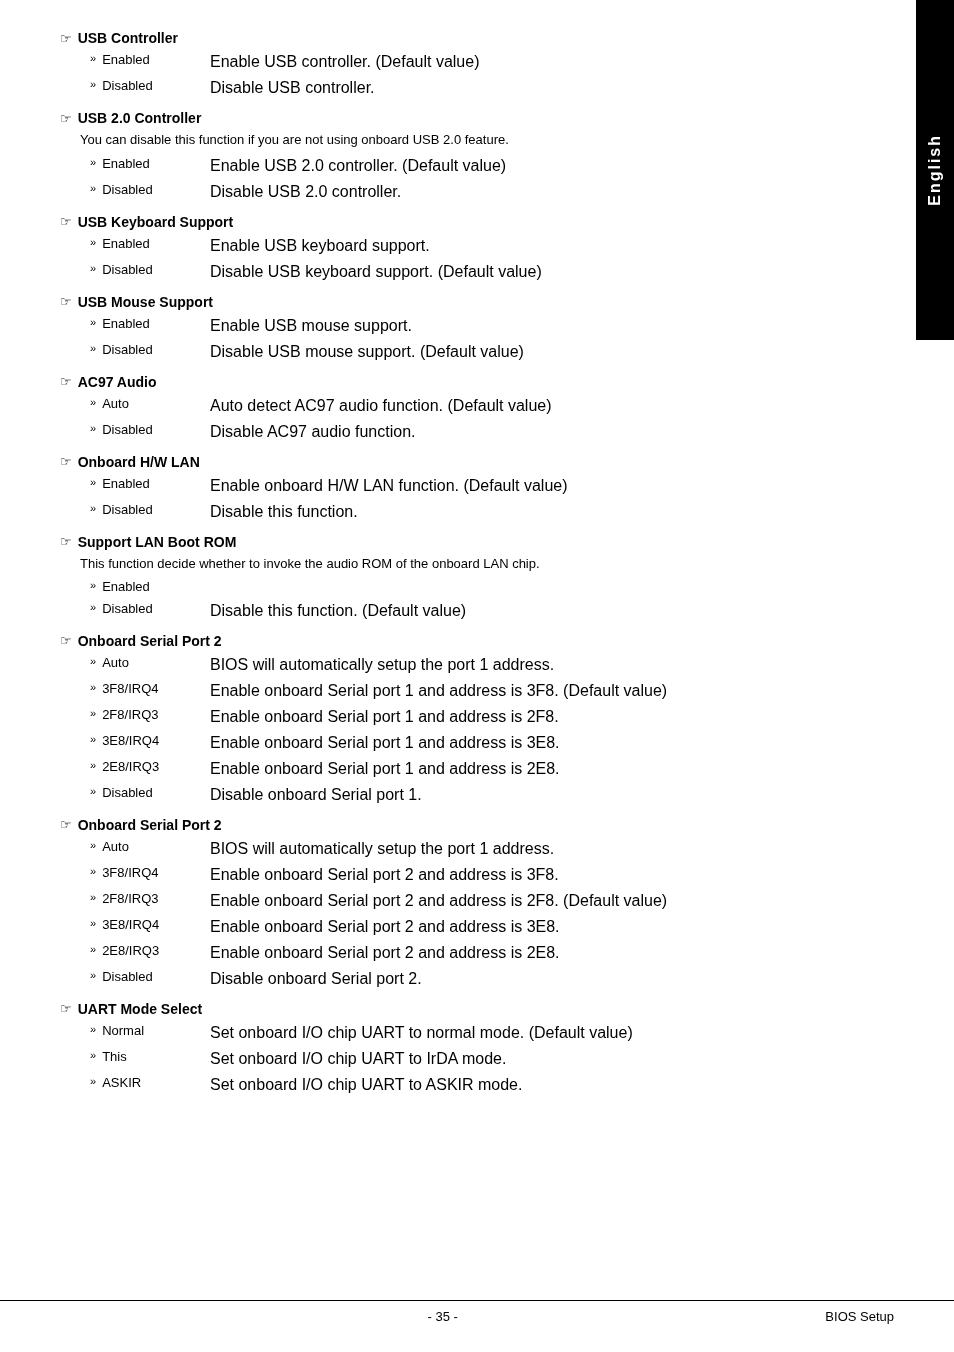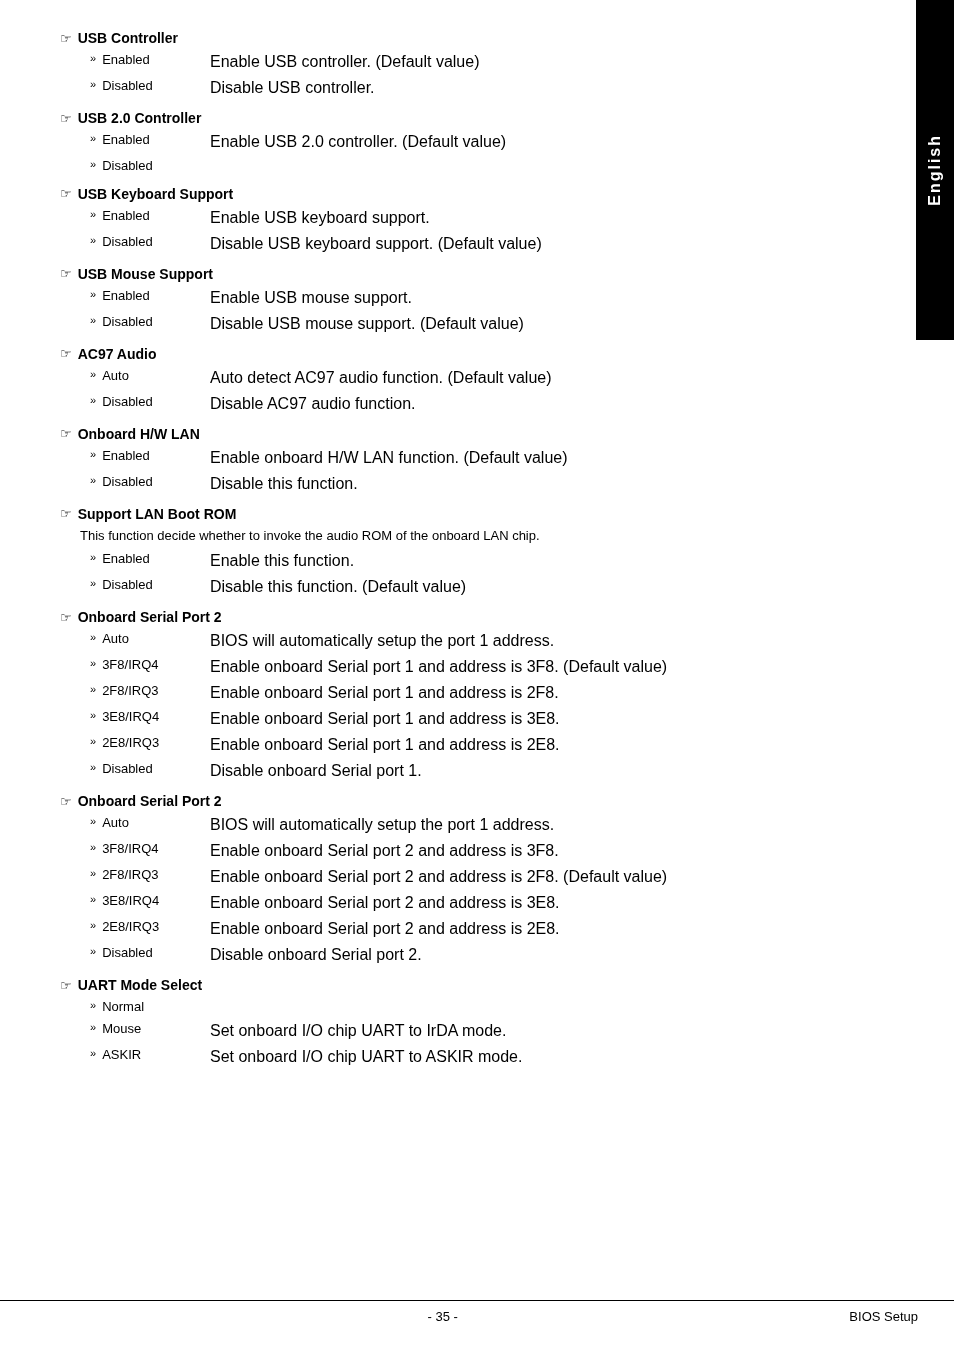--- a/index.html
+++ b/index.html
@@ -86,21 +86,21 @@
       flex: 1;
     }
     .footer {
       position: absolute;
       bottom: 20px;
       left: 0;
       right: 0;
       display: flex;
       justify-content: space-between;
       align-items: center;
-      padding: 8px 36px;
+      padding: 8px 60px;
       border-top: 1px solid #000;
     }
     .footer-center {
       text-align: center;
     }
     .footer-right {
       text-align: right;
     }
   </style>
 </head>
@@ -132,32 +132,34 @@
             <span>Disabled</span>
           </div>
           <div class="option-value">Disable USB controller.</div>
         </div>
       </div>
       <div class="section">
         <div class="section-title">
           <span class="cursor-icon">☞</span>
           <span>USB 2.0 Controller</span>
         </div>
+        <div class="section-desc">You can disable this function if you are not using onboard USB 2.0 feature.</div>
         <div class="option-row">
           <div class="option-key">
             <span class="arrow">»</span>
             <span>Enabled</span>
           </div>
           <div class="option-value">Enable USB 2.0 controller. (Default value)</div>
         </div>
         <div class="option-row">
           <div class="option-key">
             <span class="arrow">»</span>
             <span>Disabled</span>
           </div>
+          <div class="option-value">Disable USB 2.0 controller.</div>
         </div>
       </div>
       <div class="section">
         <div class="section-title">
           <span class="cursor-icon">☞</span>
           <span>USB Keyboard Support</span>
         </div>
         <div class="option-row">
           <div class="option-key">
             <span class="arrow">»</span>
@@ -237,21 +239,20 @@
         <div class="section-title">
           <span class="cursor-icon">☞</span>
           <span>Support LAN Boot ROM</span>
         </div>
         <div class="section-desc">This function decide whether to invoke the audio ROM of the onboard LAN chip.</div>
         <div class="option-row">
           <div class="option-key">
             <span class="arrow">»</span>
             <span>Enabled</span>
           </div>
-          <div class="option-value">Enable this function.</div>
         </div>
         <div class="option-row">
           <div class="option-key">
             <span class="arrow">»</span>
             <span>Disabled</span>
           </div>
           <div class="option-value">Disable this function. (Default value)</div>
         </div>
       </div>
       <div class="section">
@@ -353,25 +354,26 @@
       <div class="section">
         <div class="section-title">
           <span class="cursor-icon">☞</span>
           <span>UART Mode Select</span>
         </div>
         <div class="option-row">
           <div class="option-key">
             <span class="arrow">»</span>
             <span>Normal</span>
           </div>
-        </div>
-        <div class="option-row">
-          <div class="option-key">
-            <span class="arrow">»</span>
-            <span>Mouse</span>
+          <div class="option-value">Set onboard I/O chip UART to normal mode. (Default value)</div>
+        </div>
+        <div class="option-row">
+          <div class="option-key">
+            <span class="arrow">»</span>
+            <span>This</span>
           </div>
           <div class="option-value">Set onboard I/O chip UART to IrDA mode.</div>
         </div>
         <div class="option-row">
           <div class="option-key">
             <span class="arrow">»</span>
             <span>ASKIR</span>
           </div>
           <div class="option-value">Set onboard I/O chip UART to ASKIR mode.</div>
         </div>

